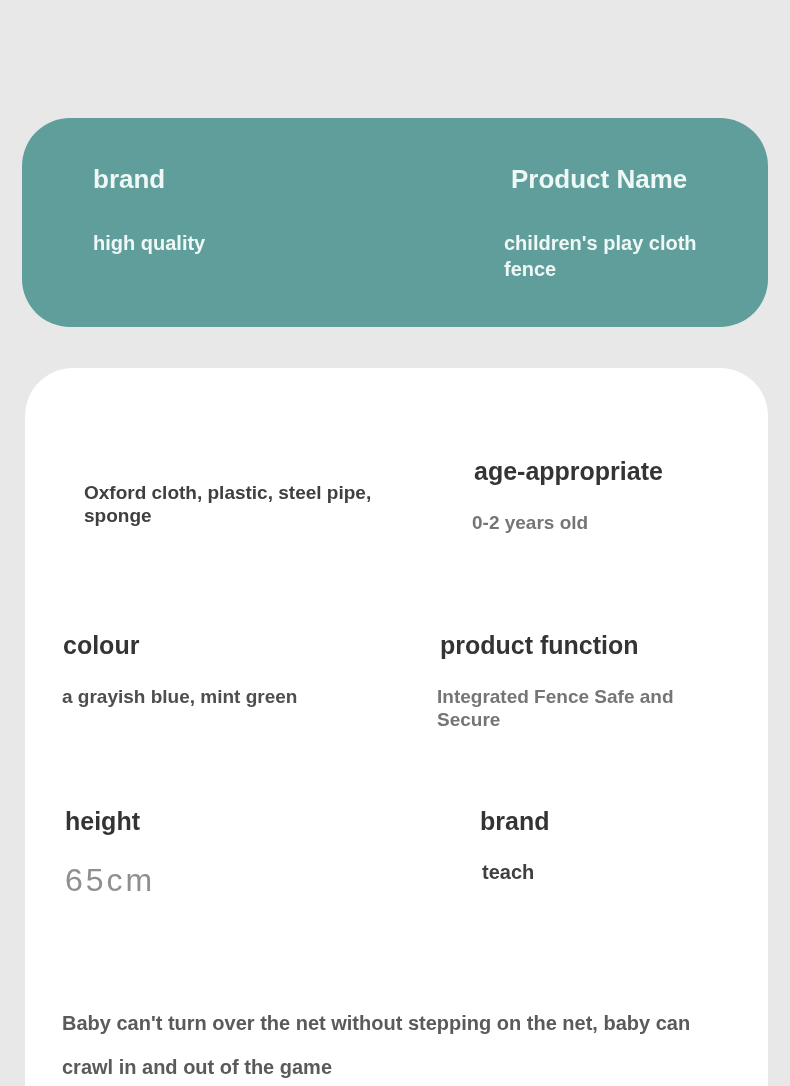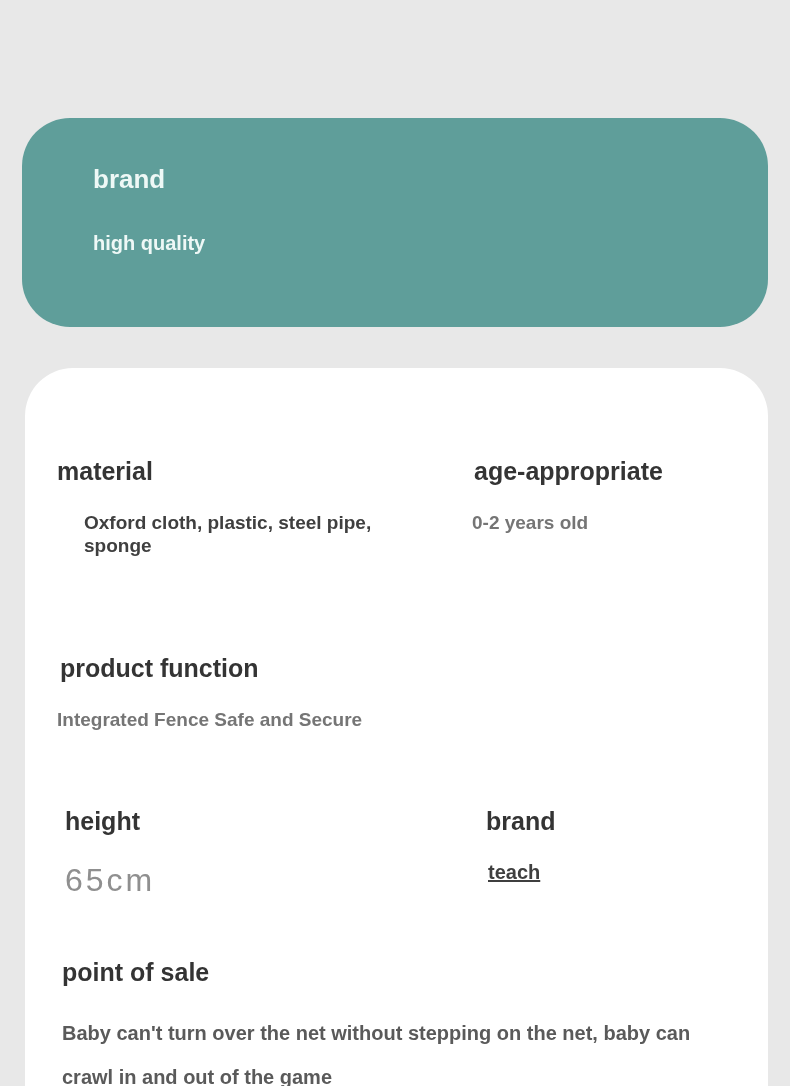--- a/index.html
+++ b/index.html
@@ -53,21 +53,21 @@
     border-radius:48px;
     padding:88px 40px 0 32px;
   }
   .spec-row{
     display:grid;
     grid-template-columns:380px 1fr;
   }
   .spec-row.single{grid-template-columns:1fr;}
   .row-1{margin-bottom:96px;}
   .row-2{margin-bottom:75px;}
-  .row-3{margin-bottom:61px;gap:6px;}
+  .row-3{margin-bottom:81px;}
   .label{
     font-size:25px;
     font-weight:700;
     line-height:30px;
     color:var(--heading-text);
   }
   .value{
     margin-top:25px;
     font-size:19px;
     font-weight:700;
@@ -80,21 +80,20 @@
     color:var(--value-light);
     font-weight:400;
     font-size:32px;
     line-height:32px;
     letter-spacing:3px;
     margin-top:28px;
   }
   .v-small-dark{
     color:var(--value-dark);
     font-size:20px;
-    text-decoration:underline;
   }
   .pos-body{
     margin-top:24px;
     font-size:20px;
     font-weight:700;
     line-height:44px;
     color:var(--pos-text);
     max-width:640px;
   }
   .ind3{padding-left:3px;}
@@ -107,53 +106,59 @@
   .ind45{padding-left:45px;}
 </style>
 </head>
 <body>
 
 <div class="header-card">
   <div class="hc-left">
     <div class="hc-title">brand</div>
     <div class="hc-sub">high quality</div>
   </div>
+  <div class="hc-right">
+    <div class="hc-title">Product Name</div>
+    <div class="hc-sub">children's play cloth fence</div>
+  </div>
 </div>
 
 <div class="spec-card">
 
   <div class="spec-row row-1">
     <div class="cell">
-      <div class="label">material</div>
       <div class="value v-dark">Oxford cloth, plastic, steel pipe, sponge</div>
     </div>
     <div class="cell">
       <div class="label ind37">age-appropriate</div>
       <div class="value v-gray ind35">0-2 years old</div>
     </div>
   </div>
 
   <div class="spec-row row-2">
+    <div class="cell">
+      <div class="label ind6">colour</div>
+      <div class="value v-mid ind5">a grayish blue, mint green</div>
+    </div>
     <div class="cell">
       <div class="label ind3">product function</div>
       <div class="value v-gray">Integrated Fence Safe and Secure</div>
     </div>
   </div>
 
   <div class="spec-row row-3">
     <div class="cell">
       <div class="label ind8">height</div>
       <div class="value v-light ind8">65cm</div>
     </div>
     <div class="cell">
       <div class="label ind43">brand</div>
       <div class="value v-small-dark ind45">teach</div>
     </div>
   </div>
 
   <div class="spec-row single">
     <div class="cell">
-      <div class="label ind5">point of sale</div>
       <div class="value pos-body ind5">Baby can't turn over the net without stepping on the net, baby can crawl in and out of the game</div>
     </div>
   </div>
 
 </div>
 
 </body></html>

